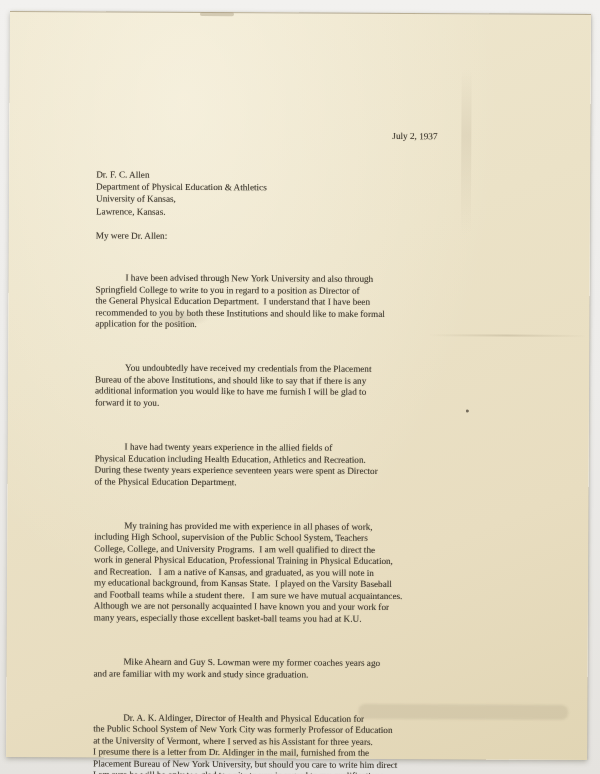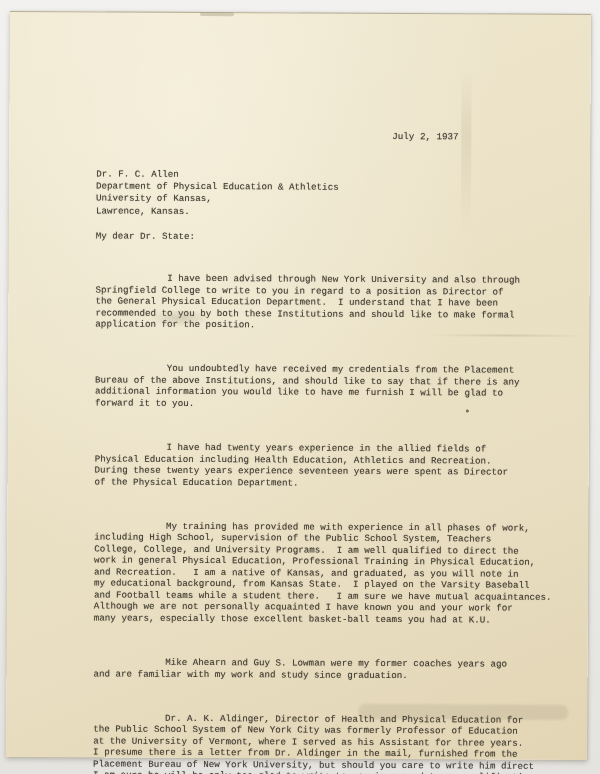--- a/index.html
+++ b/index.html
@@ -1,21 +1,21 @@
 <!DOCTYPE html>
 <html><head>
 <meta charset="utf-8">
 <style>
   html,body{margin:0;padding:0;}
   .scene{
     position:relative;
     width:600px;height:774px;
     background:linear-gradient(180deg,#f2f1ef 0%,#edecea 50%,#e5e3df 100%);
     overflow:hidden;
-    font-family:Liberation Mono, monospace;
+    font-family:Liberation Serif, serif;
   }
   .paper{
     position:absolute;
     left:10px;top:11px;
     width:581px;height:745px;
     background:
       radial-gradient(ellipse at 30% 12%, rgba(255,252,240,0.45) 0%, rgba(255,252,240,0) 55%),
       linear-gradient(158deg,#efe7cf 0%,#ebe2c7 38%,#e8ddc0 72%,#e1d5b4 100%);
     border-top:1px solid #b9ae93;
     box-shadow:0 2px 5px rgba(90,85,70,0.35), 1px 0 2px rgba(120,110,90,0.18);
@@ -75,21 +75,21 @@
     <div class="top-edge-mark stain"></div>
     <div class="streak-topright stain"></div>
 
     <div class="type date-line">July 2, 1937</div>
 
     <div class="type recipient">Dr. F. C. Allen
 Department of Physical Education &amp; Athletics
 University of Kansas,
 Lawrence, Kansas.</div>
 
-    <div class="type salutation">My dear Dr. State:</div>
+    <div class="type salutation">My were Dr. Allen:</div>
 
     <div class="type body-col">
       <p>             I have been advised through New York University and also through
 Springfield College to write to you in regard to a position as Director of
 the General Physical Education Department.  I understand that I have been
 recommended to you by both these Institutions and should like to make formal
 application for the position.</p>
       <p>             You undoubtedly have received my credentials from the Placement
 Bureau of the above Institutions, and should like to say that if there is any
 additional information you would like to have me furnish I will be glad to

